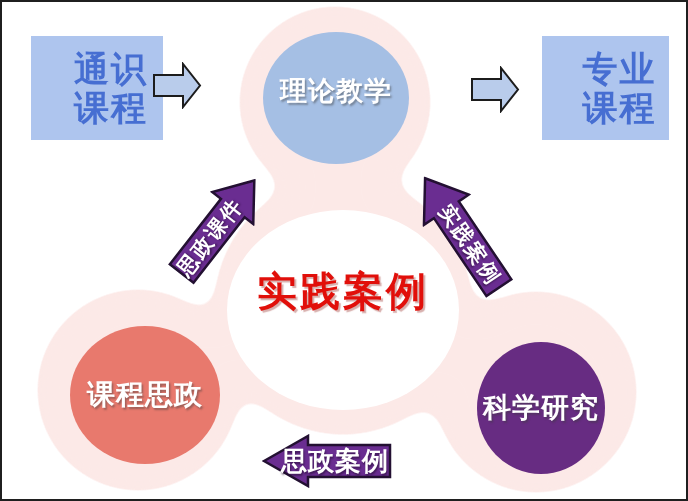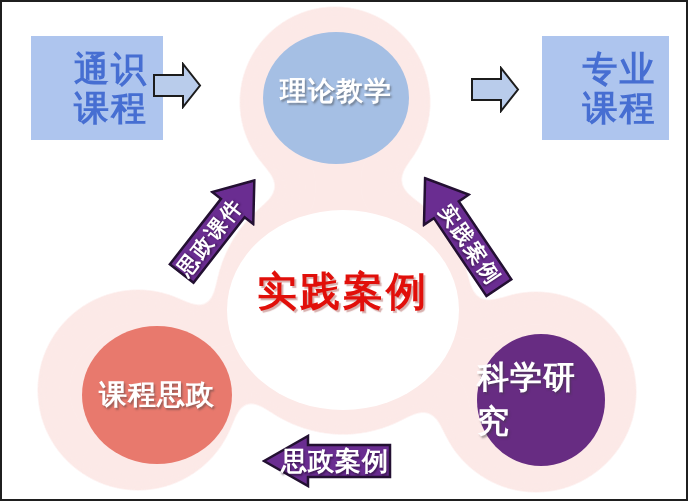--- a/index.html
+++ b/index.html
@@ -31,22 +31,22 @@
 
   
   .node-circle{
     position:absolute;border-radius:50%;
     display:flex;align-items:center;justify-content:center;
     color:#ffffff;font-weight:bold;
     text-shadow:1.5px 2px 2px rgba(60,60,60,.45);
   }
   .top-circle{left:261px;top:30px;width:146px;height:132px;background:var(--circle-blue,#a5bfe4);font-size:27px;letter-spacing:1px;}
   .top-circle .lbl{transform:translateY(-7px);}
-  .salmon-circle{left:80px;top:324px;width:150px;height:138px;background:var(--circle-salmon,#e8796d);font-size:28px;letter-spacing:1px;}
-  .purple-circle{left:475px;top:332px;width:128px;height:132px;background:var(--circle-purple,#672c82);font-size:32px;letter-spacing:1px;}
+  .salmon-circle{left:68px;top:324px;width:150px;height:138px;background:var(--circle-salmon,#e8796d);font-size:28px;letter-spacing:1px;}
+  .purple-circle{left:475px;top:340px;width:128px;height:132px;background:var(--circle-purple,#672c82);font-size:28px;letter-spacing:1px;}
 
   .white-ellipse{
     position:absolute;left:225px;top:208px;width:232px;height:200px;
     background:#ffffff;border-radius:50%;
   }
   .center-text{
     position:absolute;left:213px;top:268px;width:256px;
     text-align:center;color:var(--center-red,#e10f0a);
     font-family:"DejaVu Serif","Liberation Serif",serif;
     font-weight:bold;font-size:40px;line-height:42px;letter-spacing:3px;

